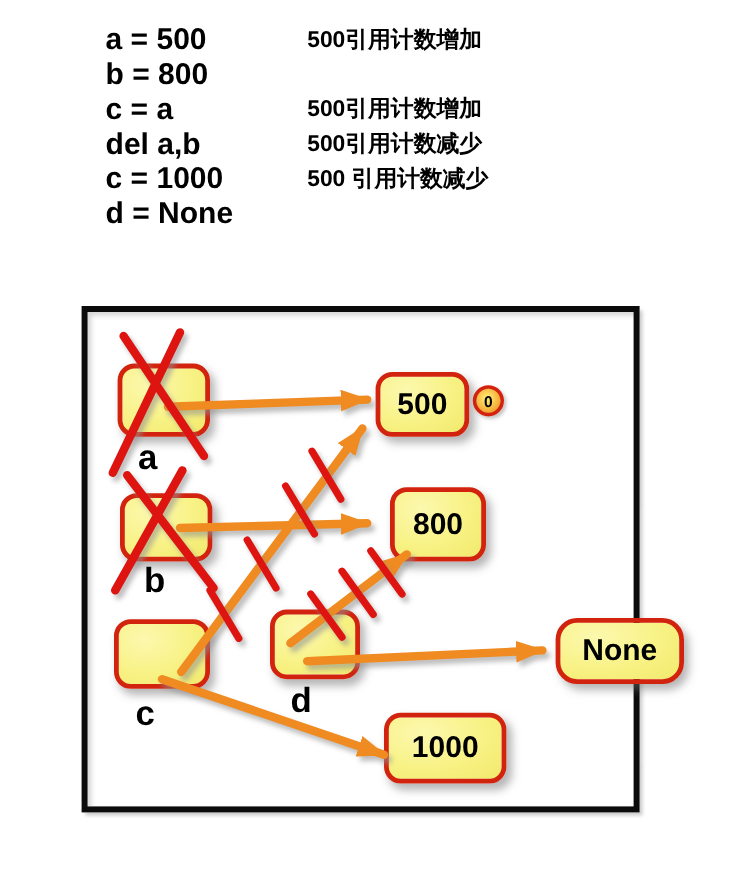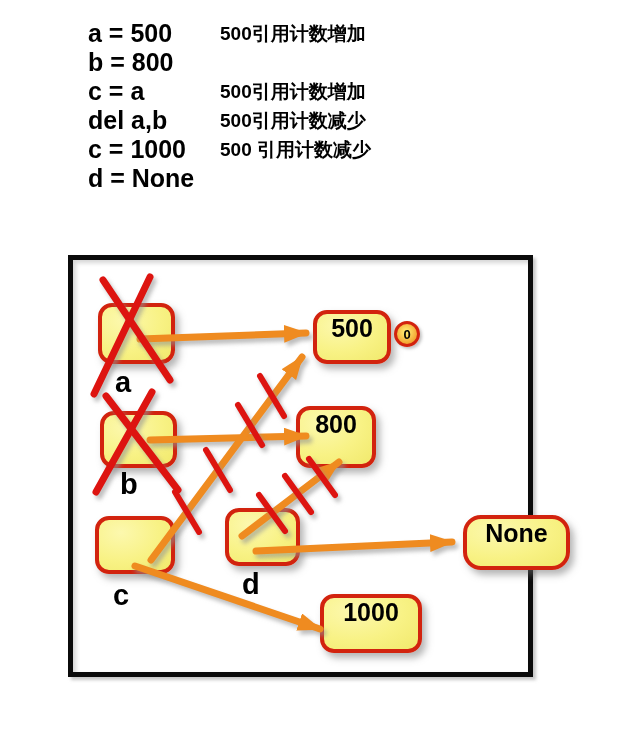--- a/index.html
+++ b/index.html
@@ -2,44 +2,44 @@
 <html style="--box_fill: #f8f285; --box_border: #d2230e; --arrow: #ef8b20; --cross: #dd1410; --frame: #0b0b0b;"><head>
 <meta charset="utf-8">
 <style>
   html,body{margin:0;padding:0;}
   body{
     width:628px;height:732px;background:#ffffff;position:relative;overflow:hidden;
     font-family:"Liberation Sans","DejaVu Sans",sans-serif;color:#000;
   }
   
   .code-block{position:absolute;left:88px;top:19px;}
-  .code-row{display:flex;height:29px;line-height:29px;white-space:nowrap;}
+  .code-row{display:flex;height:29px;line-height:29px;white-space:nowrap;gap:36px;}
   .code-row .code{display:inline-block;width:132px;font-weight:bold;font-size:25px;}
   .code-row .note{display:inline-block;font-weight:bold;font-size:19px;text-align:right;}
   
   .frame{
     position:absolute;left:68px;top:255px;width:465px;height:422px;box-sizing:border-box;
     border:5px solid var(--frame,#0b0b0b);background:#ffffff;z-index:1;
     box-shadow:3px 3px 3px rgba(170,170,170,.65), inset 3px 3px 4px rgba(165,165,165,.45);
   }
   
   .box{
     position:absolute;box-sizing:border-box;z-index:2;
     background:radial-gradient(ellipse at 30% 25%, #fcf8ae 0%, var(--box_fill,#f8f285) 55%, #f1e96c 100%);
     border:4px solid var(--box_border,#d2230e);border-radius:14px;
     box-shadow:4px 5px 7px rgba(110,110,110,.5);
-    display:flex;align-items:flex-start;justify-content:center;
+    display:flex;align-items:center;justify-content:center;
     font-weight:bold;font-size:25px;
   }
   .var-a{left:98px;top:303px;width:77px;height:61px;}
   .var-b{left:100px;top:411px;width:77px;height:57px;}
   .var-c{left:95px;top:516px;width:80px;height:58px;}
   .var-d{left:225px;top:508px;width:75px;height:58px;}
   .val-500{left:313px;top:310px;width:78px;height:54px;}
-  .val-800{left:296px;top:406px;width:80px;height:62px;}
+  .val-800{left:325px;top:406px;width:80px;height:62px;}
   .val-1000{left:320px;top:594px;width:102px;height:59px;}
   .val-none{left:463px;top:515px;width:107px;height:55px;border-radius:18px;}
   
   .vlabel{position:absolute;z-index:2;font-weight:bold;font-size:29px;}
   .label-a{left:115px;top:366px;}
   .label-b{left:120px;top:468px;}
   .label-c{left:113px;top:579px;}
   .label-d{left:242px;top:568px;}
   
   .badge{

